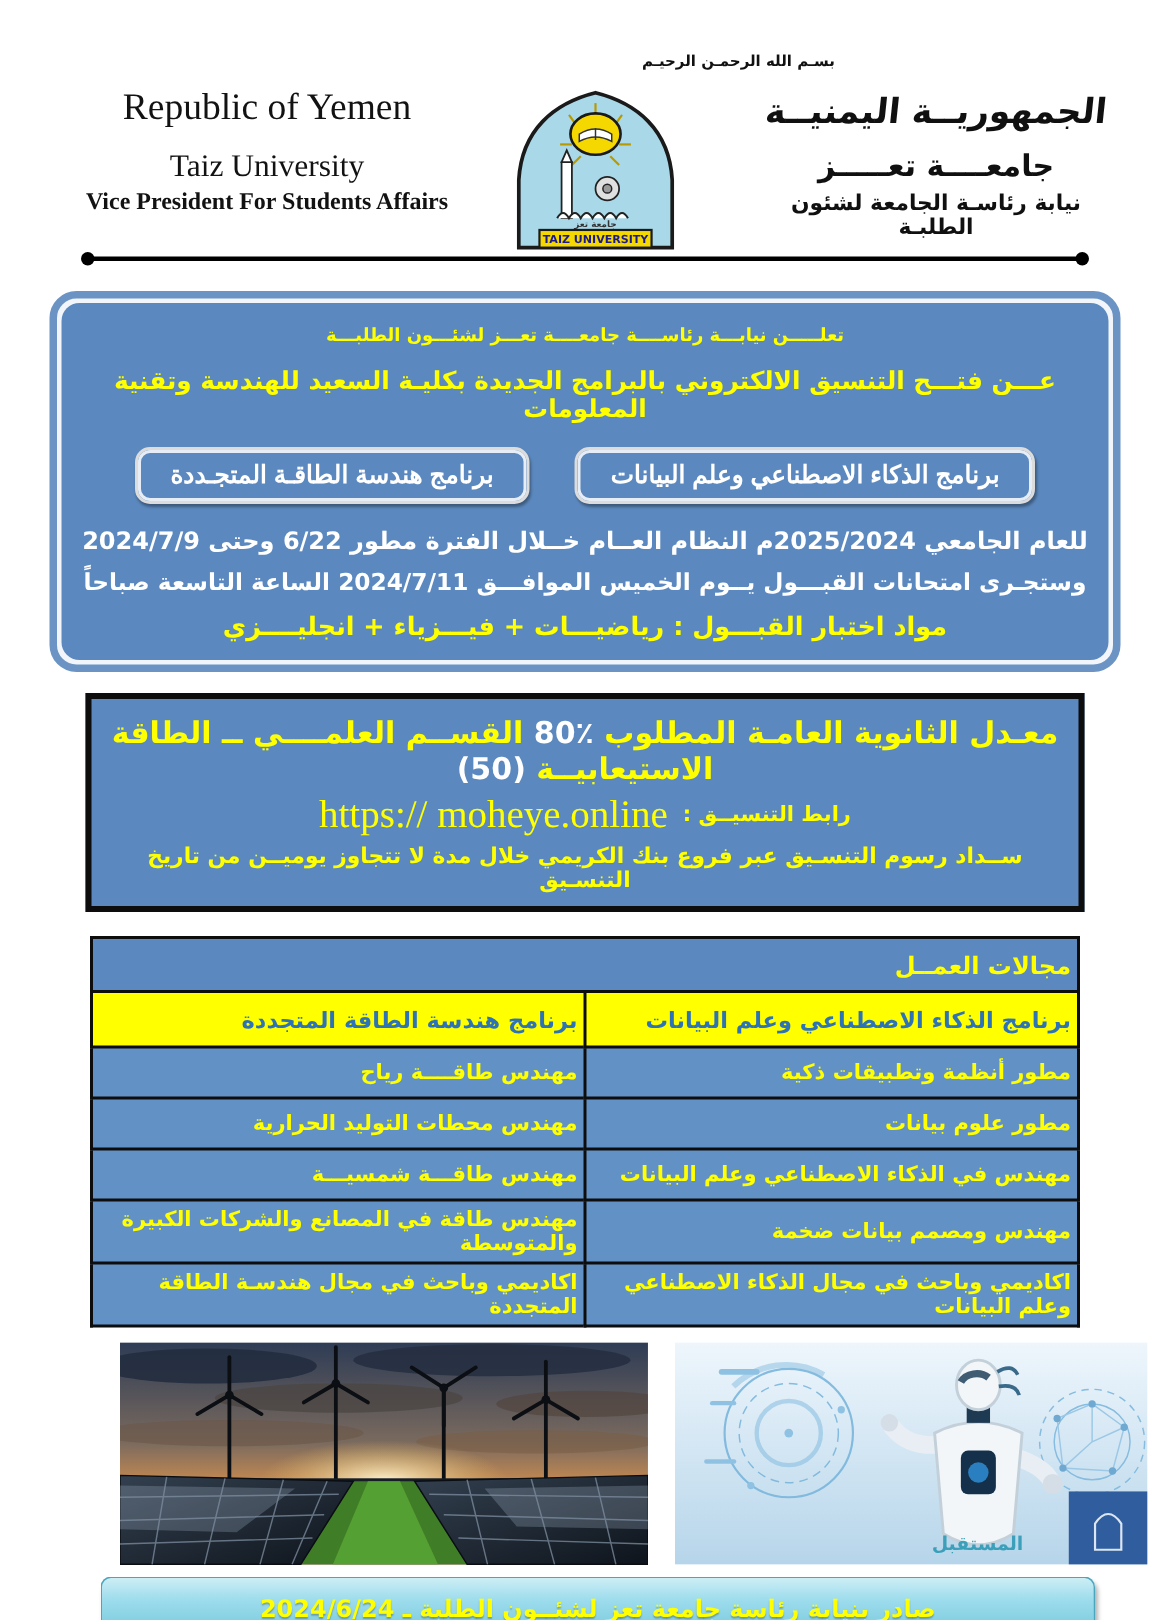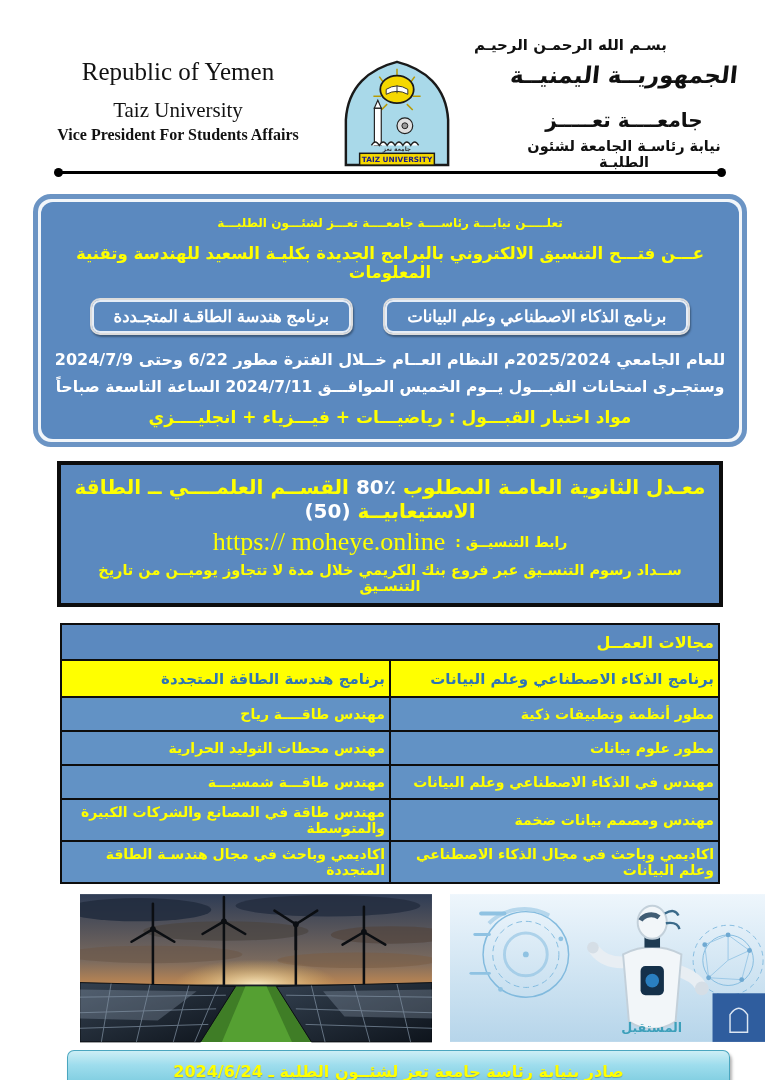--- a/index.html
+++ b/index.html
@@ -1,28 +1,28 @@
 <!DOCTYPE html>
 <html lang="ar"><head>
 <meta charset="utf-8">
 <style>
   html,body{margin:0;padding:0;background:#ffffff;}
   .page{position:relative;width:778px;height:1080px;background:#ffffff;overflow:hidden;
         font-family:"DejaVu Sans",sans-serif;}
   
   .header{position:relative;height:180px;}
-  .bismillah{position:absolute;left:474px;top:36px;font-size:15px;font-weight:bold;color:#111;}
+  .bismillah{position:absolute;left:428px;top:36px;font-size:10px;font-weight:bold;color:#111;}
   .en-block{position:absolute;left:38px;top:58px;width:280px;text-align:center;color:#121212;
             font-family:"Liberation Serif",serif;}
   .en-l1{font-size:25px;}
   .en-l2{font-size:21px;margin-top:12px;}
   .en-l3{font-size:16px;font-weight:bold;margin-top:3px;}
   .ar-block{position:absolute;right:30px;top:62px;width:248px;text-align:center;color:#101010;direction:rtl;}
   .ar-l1{font-size:23px;font-weight:bold;transform:skewX(-6deg);}
-  .ar-l2{font-size:20px;font-weight:bold;margin-top:20px;}
+  .ar-l2{font-size:20px;font-weight:bold;margin-top:10px;}
   .ar-l3{font-size:14.5px;font-weight:bold;margin-top:6px;}
   .logo{position:absolute;left:338px;top:56px;}
   .rule{position:relative;height:3px;background:#000;border-radius:2px;}
   .rule::before,.rule::after{content:"";position:absolute;width:9px;height:9px;background:#000;border-radius:50%;top:-3px;}
   .rule::before{left:-2px;} .rule::after{right:-2px;}
   .header-rule{position:absolute;left:56px;right:54px;top:171px;}
   
   .box1{margin:14px 31px 0 33px;border:5px solid #6b94c4;border-radius:18px;background:#f2f6fa;padding:3px;}
   .box1-inner{background:#5b89bf;border-radius:12px;padding:14px 10px 12px;text-align:center;direction:rtl;}
   .ann-title{color:#ffff00;font-size:12px;font-weight:bold;}

